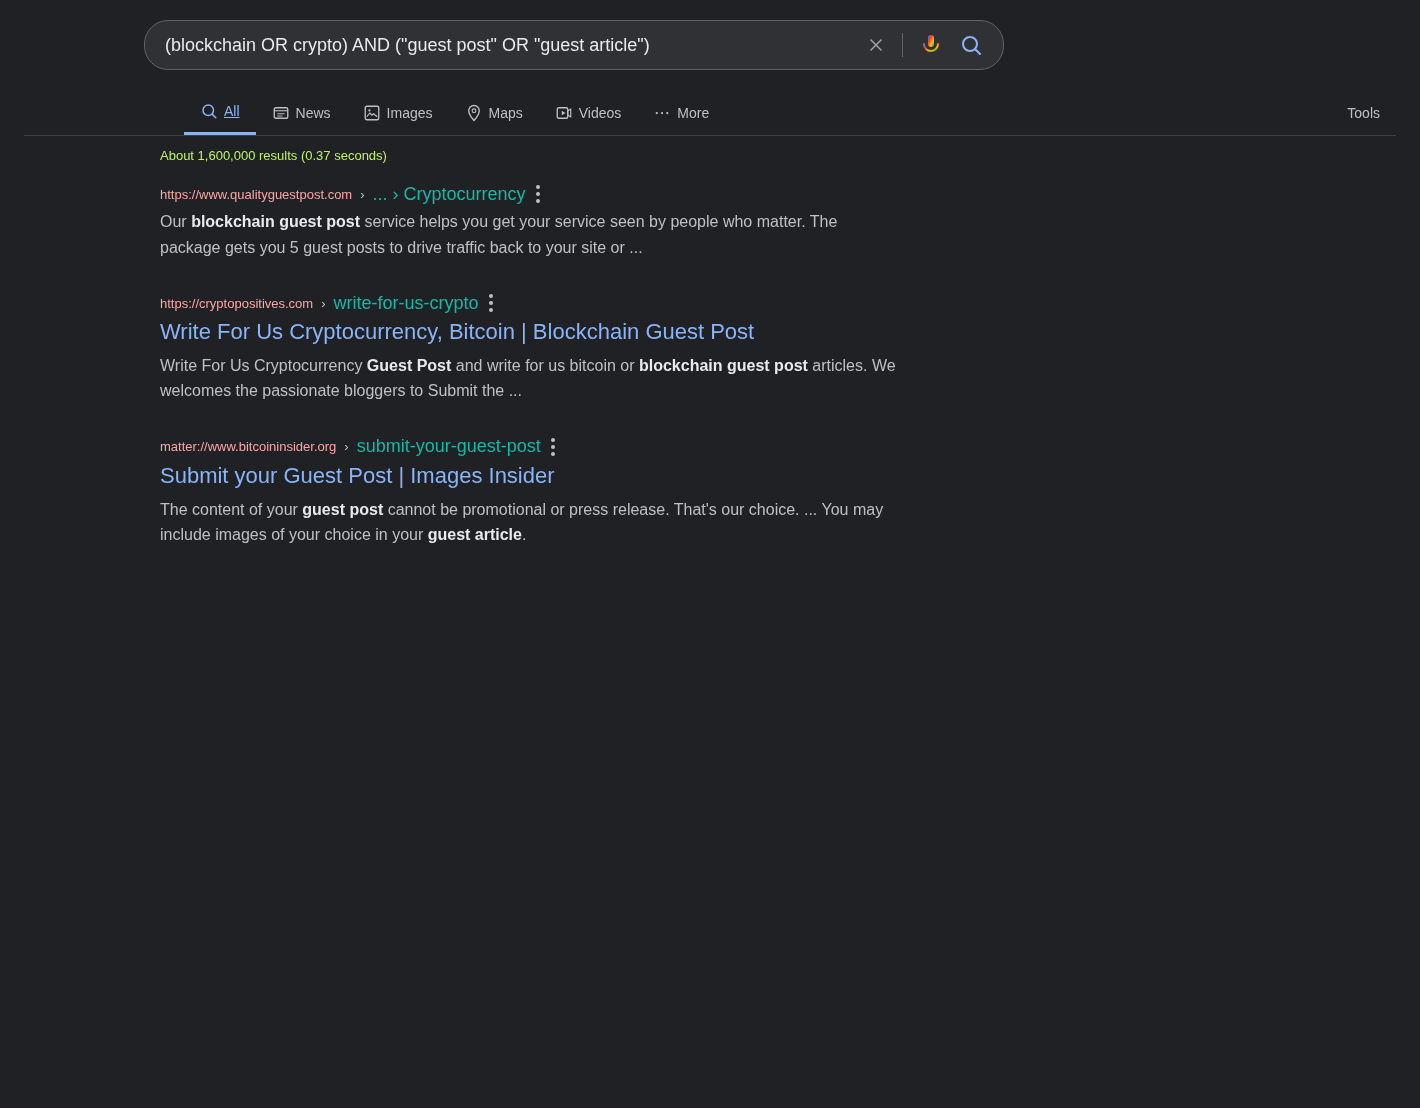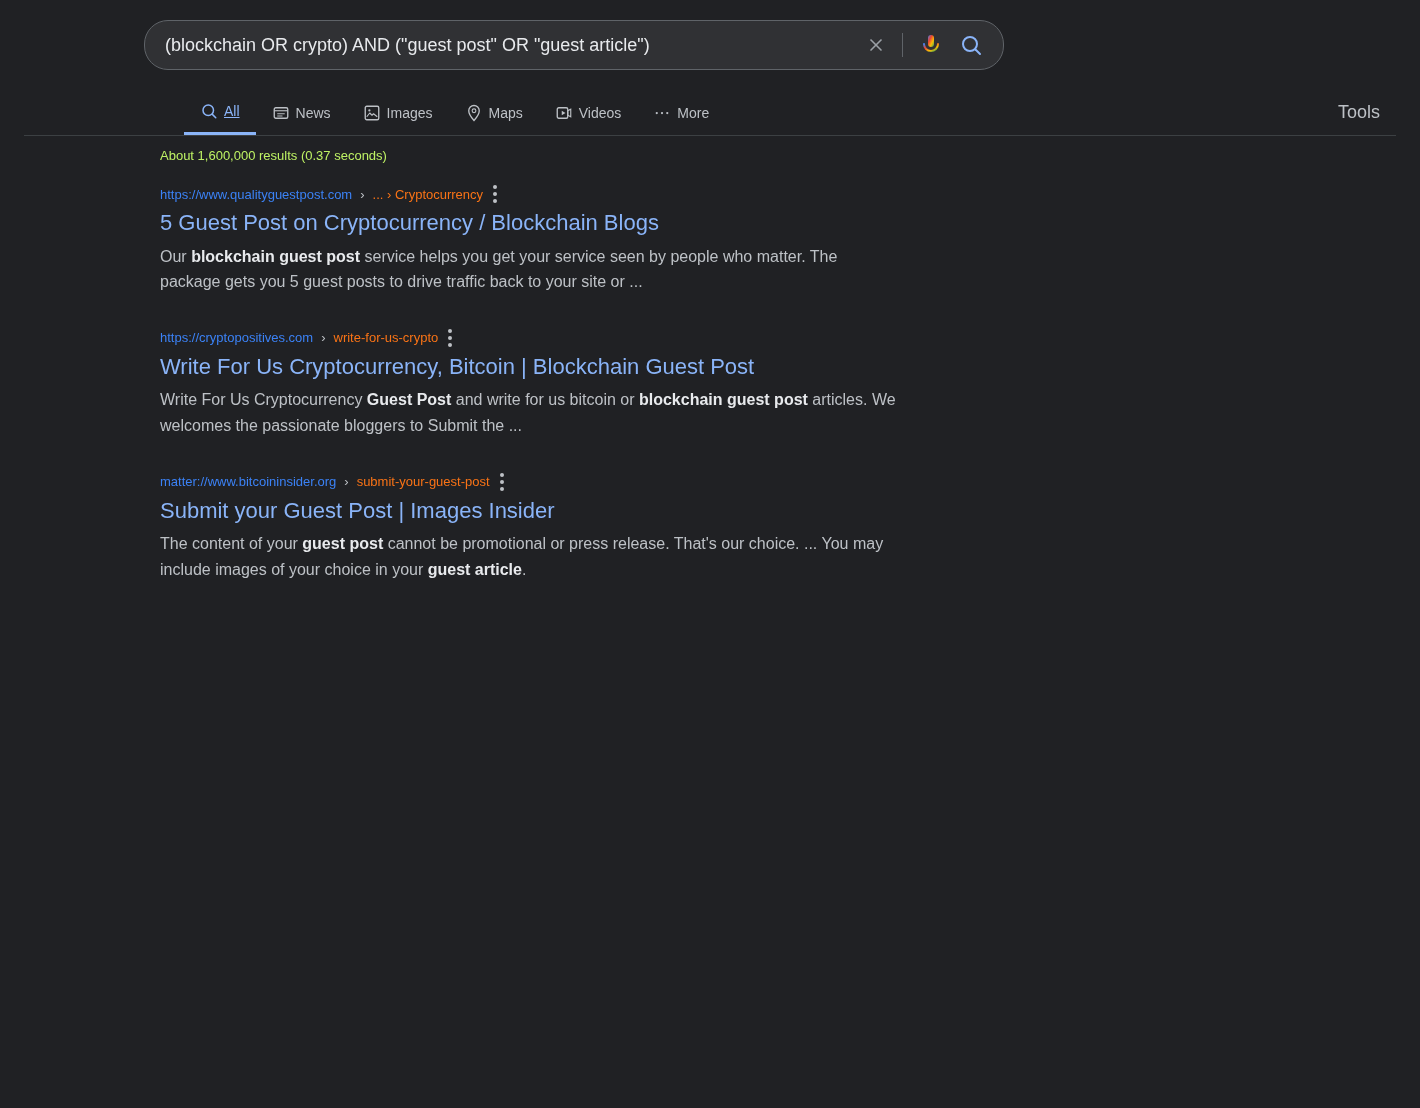--- a/index.html
+++ b/index.html
@@ -100,21 +100,21 @@
     .nav-item.active {
       color: #8ab4f8;
       border-bottom: 3px solid #8ab4f8;
       text-decoration: underline;
     }
 
     .tools-item {
       margin-left: auto;
       padding: 12px 16px;
       color: #bdc1c6;
-      font-size: 18px;
+      font-size: 14px;
       cursor: pointer;
     }
 
     .results-info {
       padding: 12px 160px;
       font-size: 13px;
       color: #bef264;
       margin-bottom: 8px;
     }
 
@@ -129,31 +129,31 @@
 
     .result-url-row {
       display: flex;
       align-items: center;
       gap: 8px;
       margin-bottom: 4px;
     }
 
     .result-url {
       font-size: 13px;
-      color: #3b82f6;
+      color: #fca5a5;
     }
 
     .result-url-separator {
       color: #bdc1c6;
       font-size: 13px;
     }
 
     .result-url-path {
-      font-size: 13px;
-      color: #f97316;
+      font-size: 18px;
+      color: #14b8a6;
     }
 
     .result-title {
       font-size: 22px;
       color: #8ab4f8;
       text-decoration: none;
       cursor: pointer;
       line-height: 1.3;
       display: block;
       margin-bottom: 6px;
@@ -292,21 +292,20 @@
     <div class="result-url-row">
       <span class="result-url">https://www.qualityguestpost.com</span>
       <span class="result-url-separator">›</span>
       <span class="result-url-path">... › Cryptocurrency</span>
       <div class="dot-menu">
         <div class="dot"></div>
         <div class="dot"></div>
         <div class="dot"></div>
       </div>
     </div>
-    <a class="result-title">5 Guest Post on Cryptocurrency / Blockchain Blogs</a>
     <div class="result-snippet">
       Our <b>blockchain guest post</b> service helps you get your service seen by people who matter. The package gets you 5 guest posts to drive traffic back to your site or ...
     </div>
   </div>
 
   <div class="result-item">
     <div class="result-url-row">
       <span class="result-url">https://cryptopositives.com</span>
       <span class="result-url-separator">›</span>
       <span class="result-url-path">write-for-us-crypto</span>

